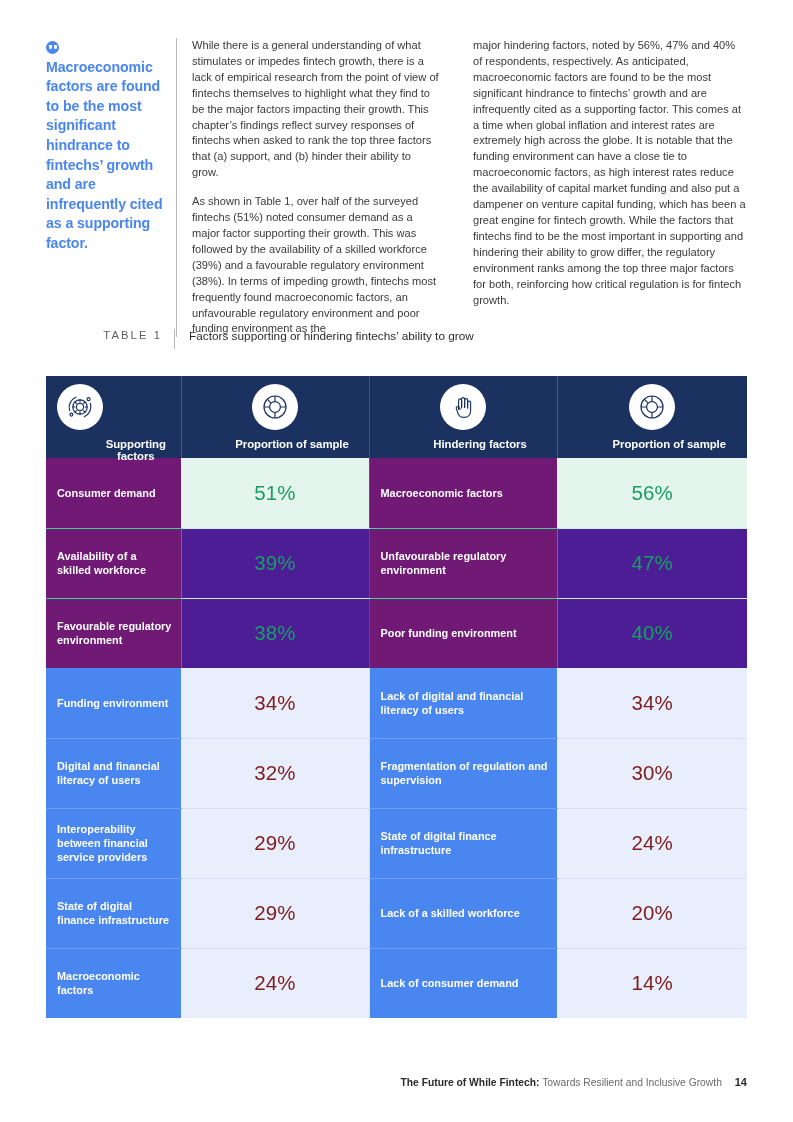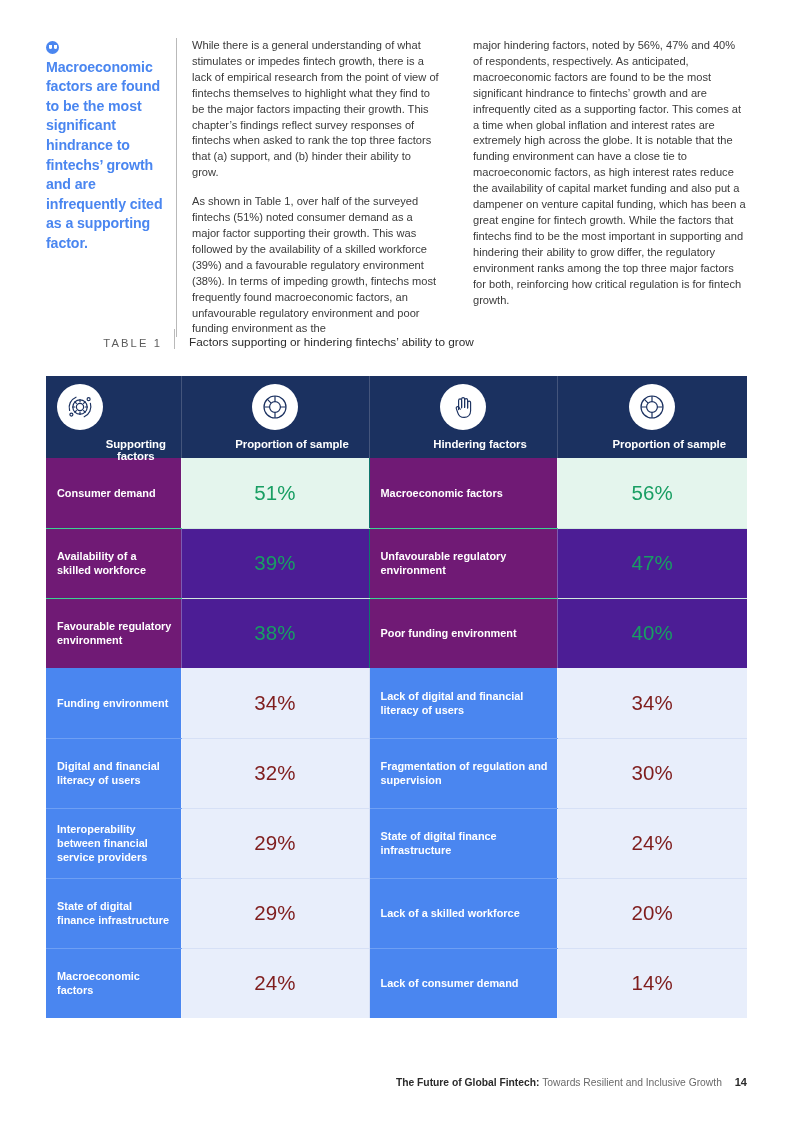--- a/index.html
+++ b/index.html
@@ -90,21 +90,21 @@
   }
   .col-body p + p { margin-top: 13px; }
 
   
   .table-caption {
     position: absolute;
     left: 46px;
     top: 329px;
     width: 701px;
     display: flex;
-    align-items: flex-end;
+    align-items: flex-start;
     height: 20px;
   }
   .caption-label {
     width: 128px;
     flex: 0 0 128px;
     text-align: right;
     padding-right: 12px;
     font-size: 11.2px;
     letter-spacing: 2.1px;
     color: #5c5c5c;
@@ -384,18 +384,18 @@
         <td class="lbl sep-l">Macroeconomic factors</td>
         <td class="val sep-r">24%</td>
         <td class="lbl sep-l">Lack of consumer demand</td>
         <td class="val">14%</td>
       </tr>
 
     </tbody>
   </table>
 
   <div class="footer">
-    <span class="ft-bold">The Future of Global Fintech:</span>
+    <span class="ft-bold">The Future of While Fintech:</span>
     <span>Towards Resilient and Inclusive Growth</span>
     <span class="ft-page">14</span>
   </div>
 
 </div>
 
 </body></html>

